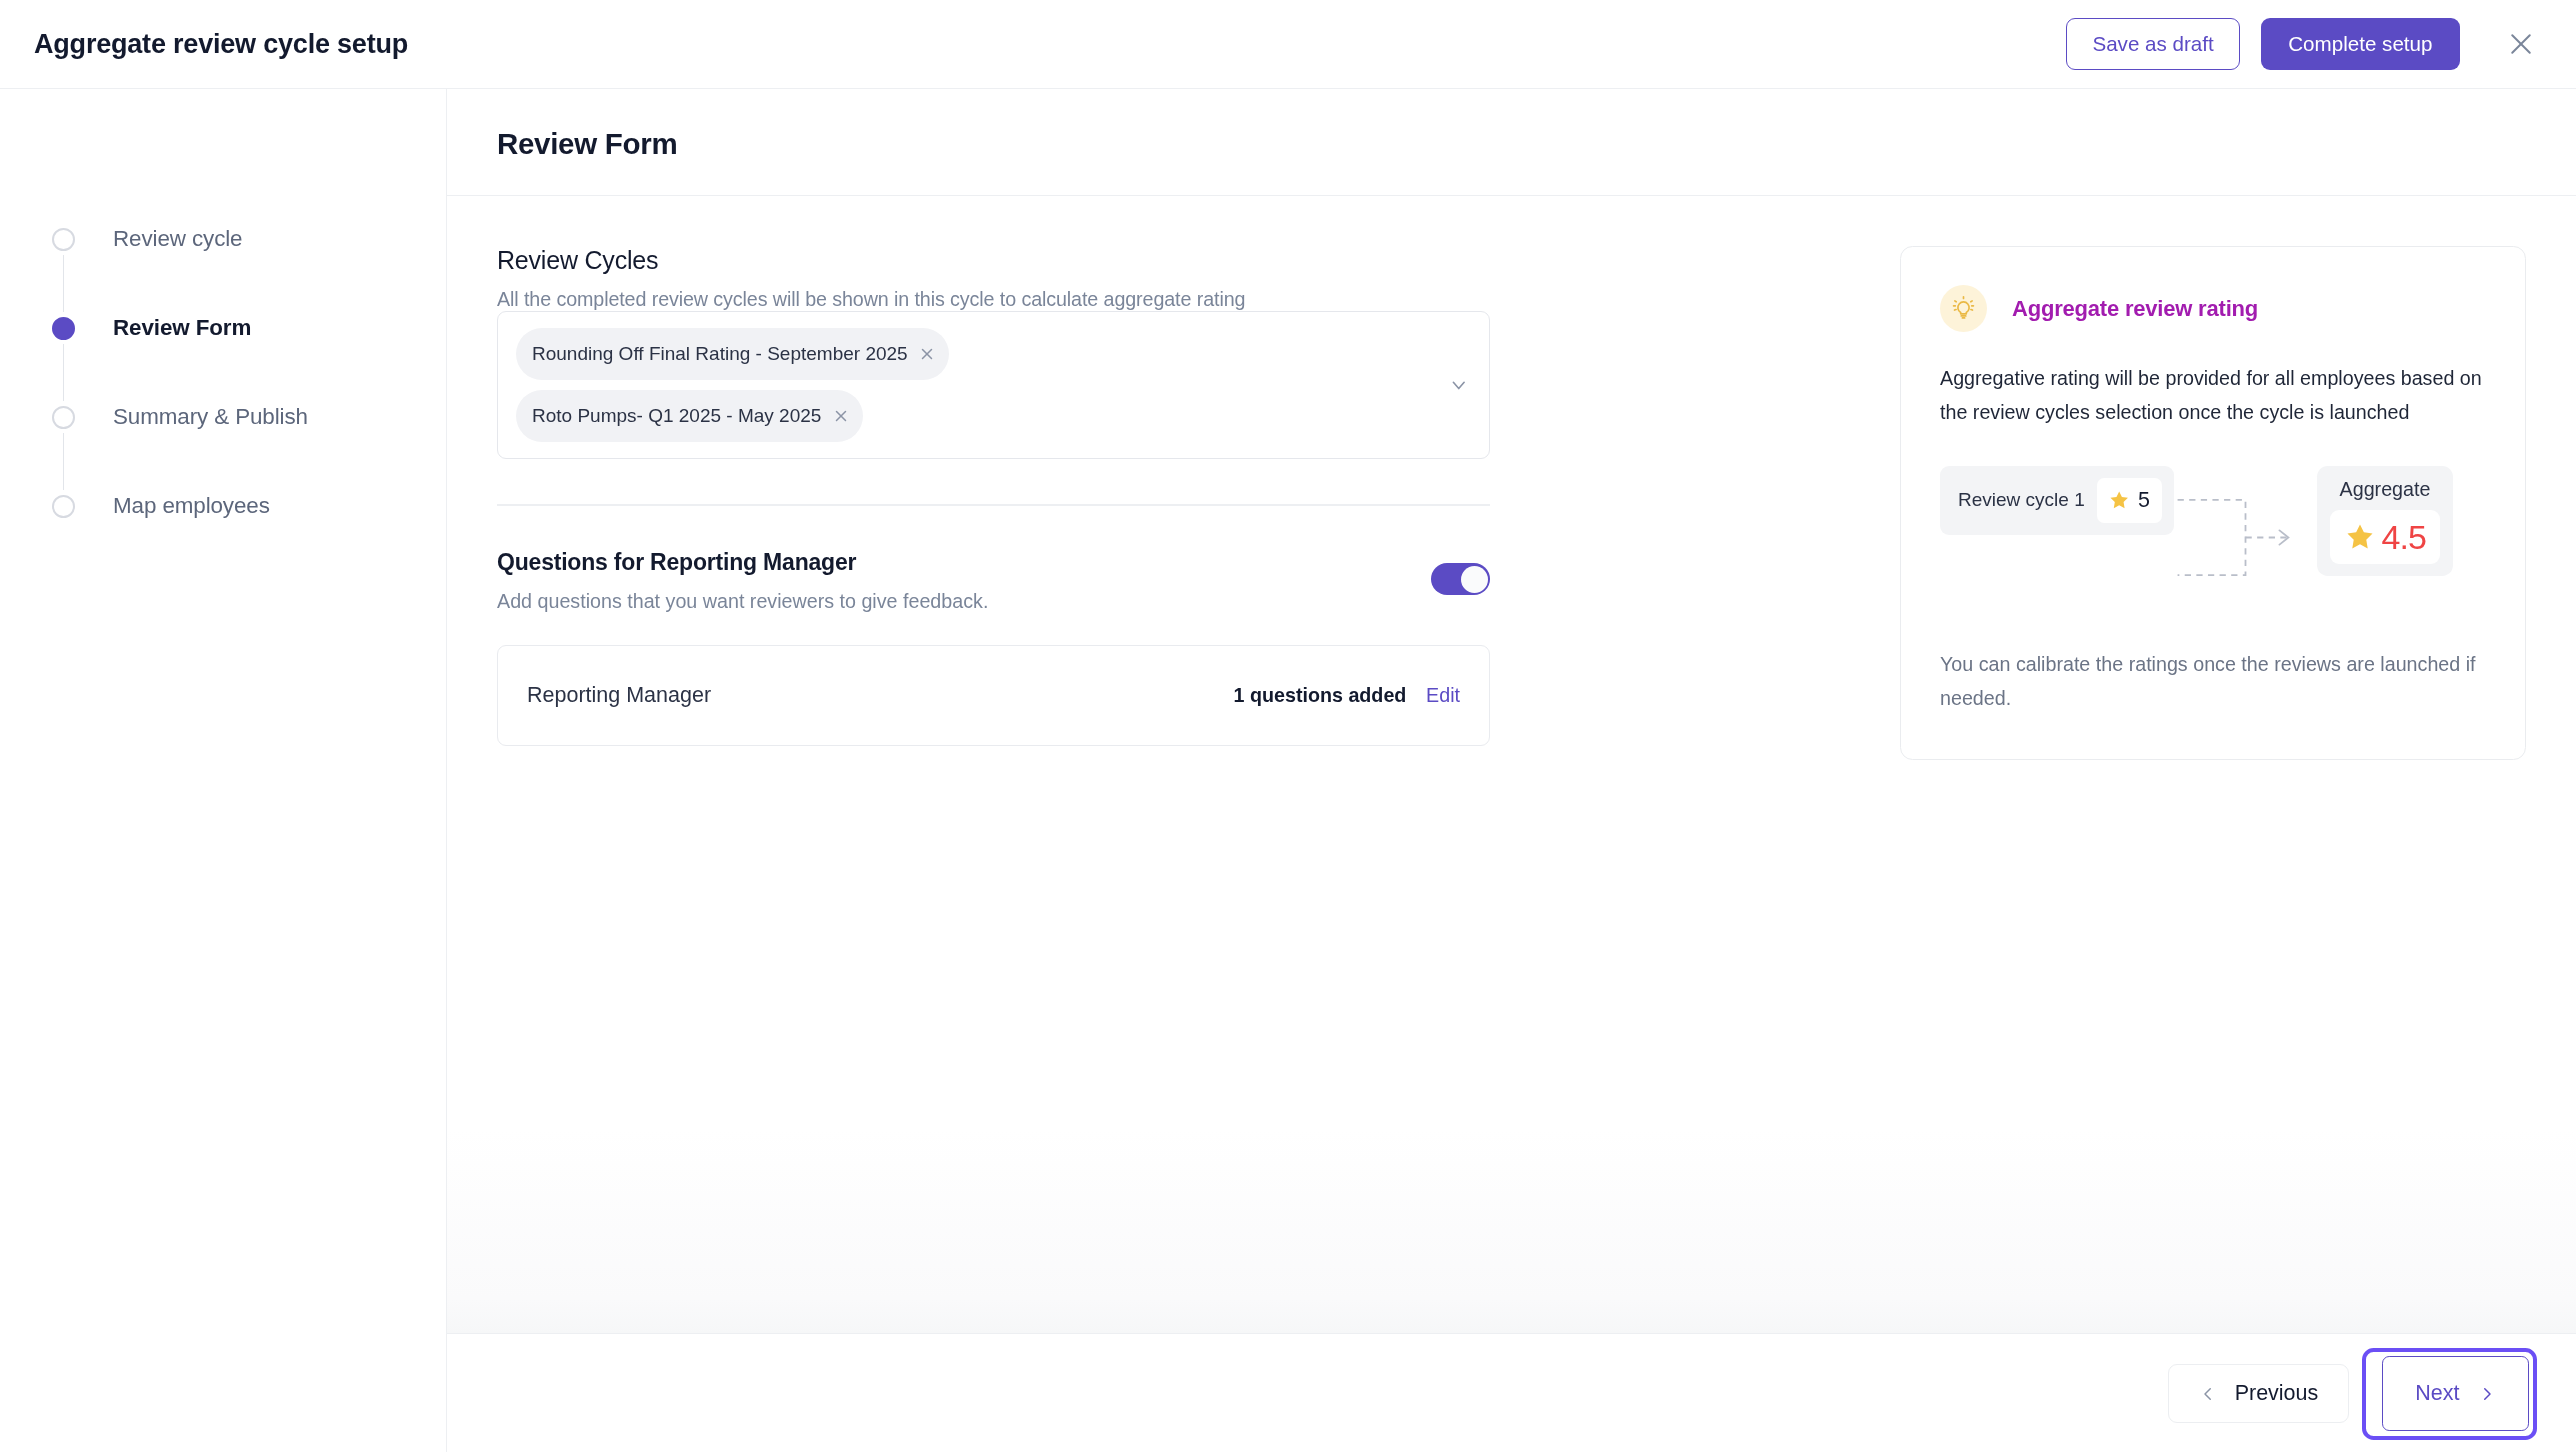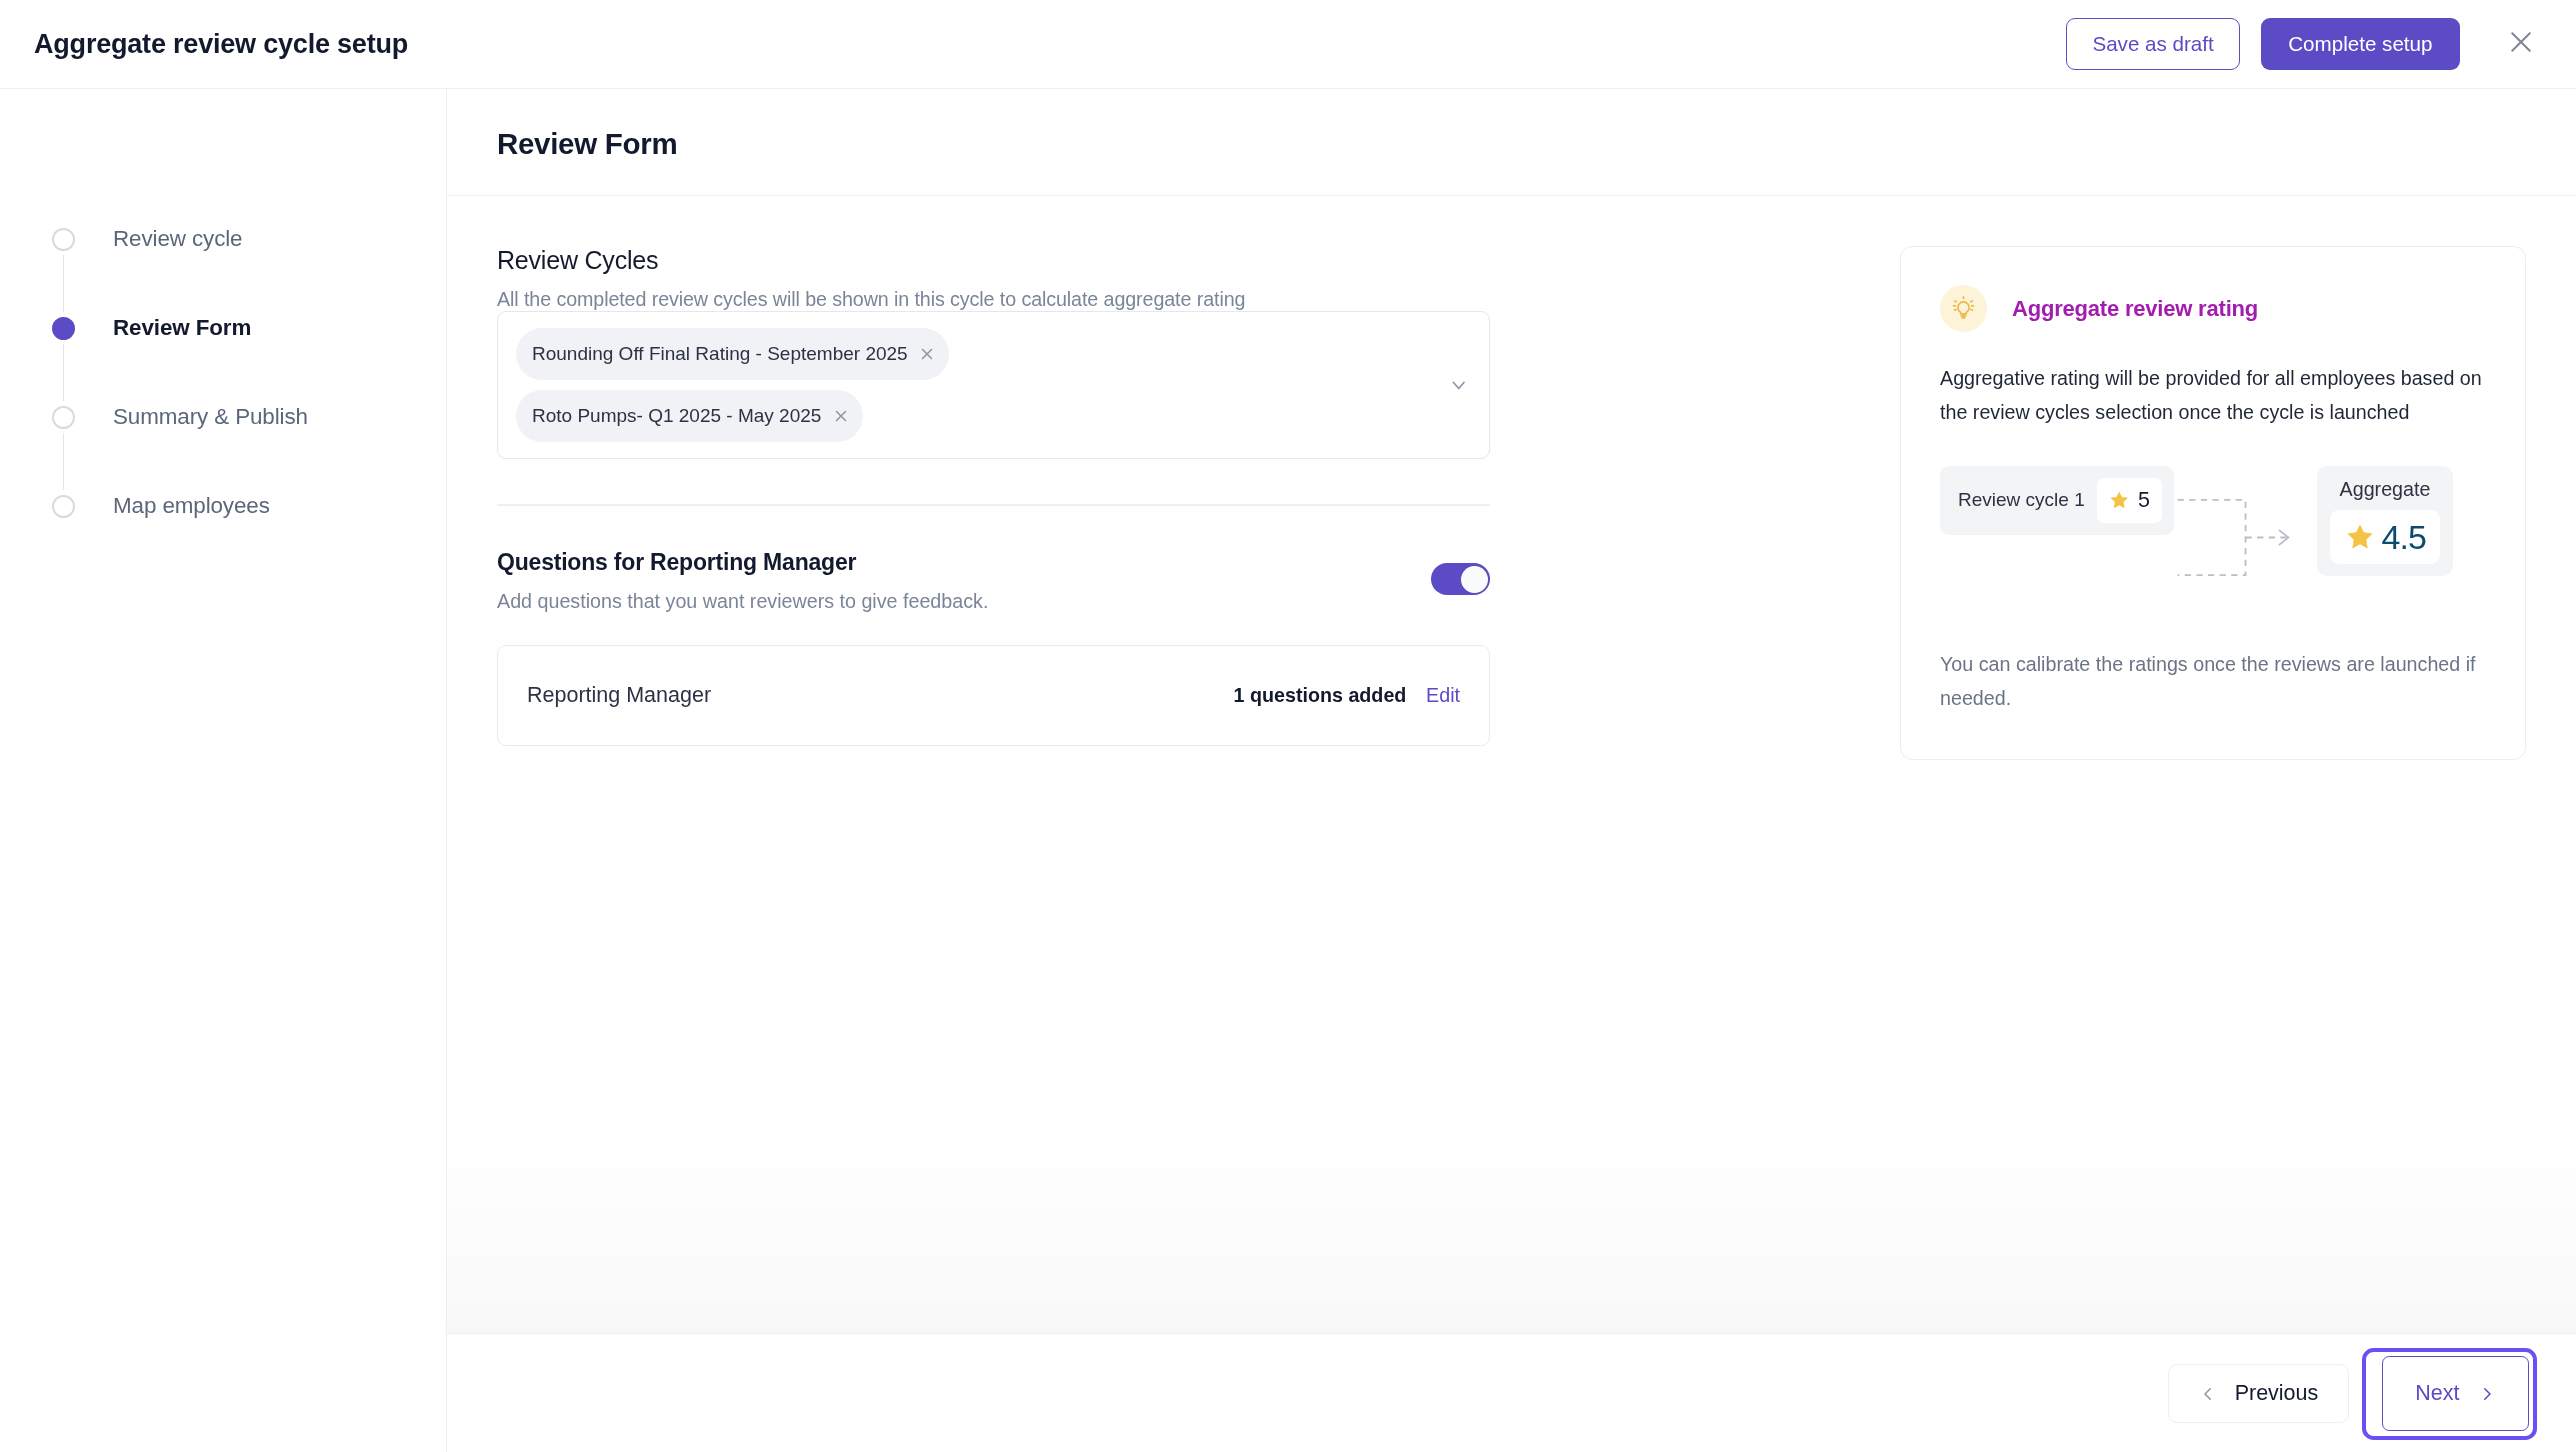--- a/index.html
+++ b/index.html
@@ -17,21 +17,21 @@
     border-bottom: 1.8px solid #edeff2;
     display: flex; align-items: center;
     padding: 0 32px 0 34px;
     background: #fff;
     position: relative; z-index: 5;
   }
   .topbar-title {
     font-size: 27px; font-weight: 700; color: #131a2e;
     letter-spacing: -0.2px;
   }
-  .topbar-actions { margin-left: auto; display: flex; align-items: flex-start; gap: 21.5px; }
+  .topbar-actions { margin-left: auto; display: flex; align-items: center; gap: 21.5px; }
   .btn {
     font-family: "Liberation Sans", sans-serif;
     border-radius: 9px; cursor: pointer;
     font-size: 20.6px; line-height: 1;
     display: inline-flex; align-items: center; justify-content: center;
   }
   .btn-outline-primary {
     height: 52px; padding: 0 25px;
     background: #fff; color: #5b4bc4;
     border: 1.8px solid #5b4bc4;
@@ -179,21 +179,21 @@
   .agg-box {
     background: #f3f4f6; border-radius: 10.7px; width: 136px;
     display: flex; flex-direction: column; align-items: center; justify-content: center;
     gap: 9px; padding: 12.5px 10.7px;
   }
   .agg-label { font-size: 19.7px; color: #2b3245; }
   .agg-pill {
     background: #fff; border-radius: 9px; padding: 7.2px 14.3px;
     display: flex; align-items: center; gap: 5.4px;
   }
-  .agg-val { font-size: 34px; color: #0c4a6e; letter-spacing: -0.9px; }
+  .agg-val { font-size: 34px; color: #ef4444; letter-spacing: -0.9px; }
 
   
   .footer {
     height: 120px; min-height: 120px;
     border-top: 1.8px solid #edeff2; background: #fff;
     display: flex; align-items: center; justify-content: flex-end;
     padding: 0 39px 0 0; gap: 12.5px;
   }
   .btn-prev {
     height: 59px; padding: 0 30px; background: #fff;

